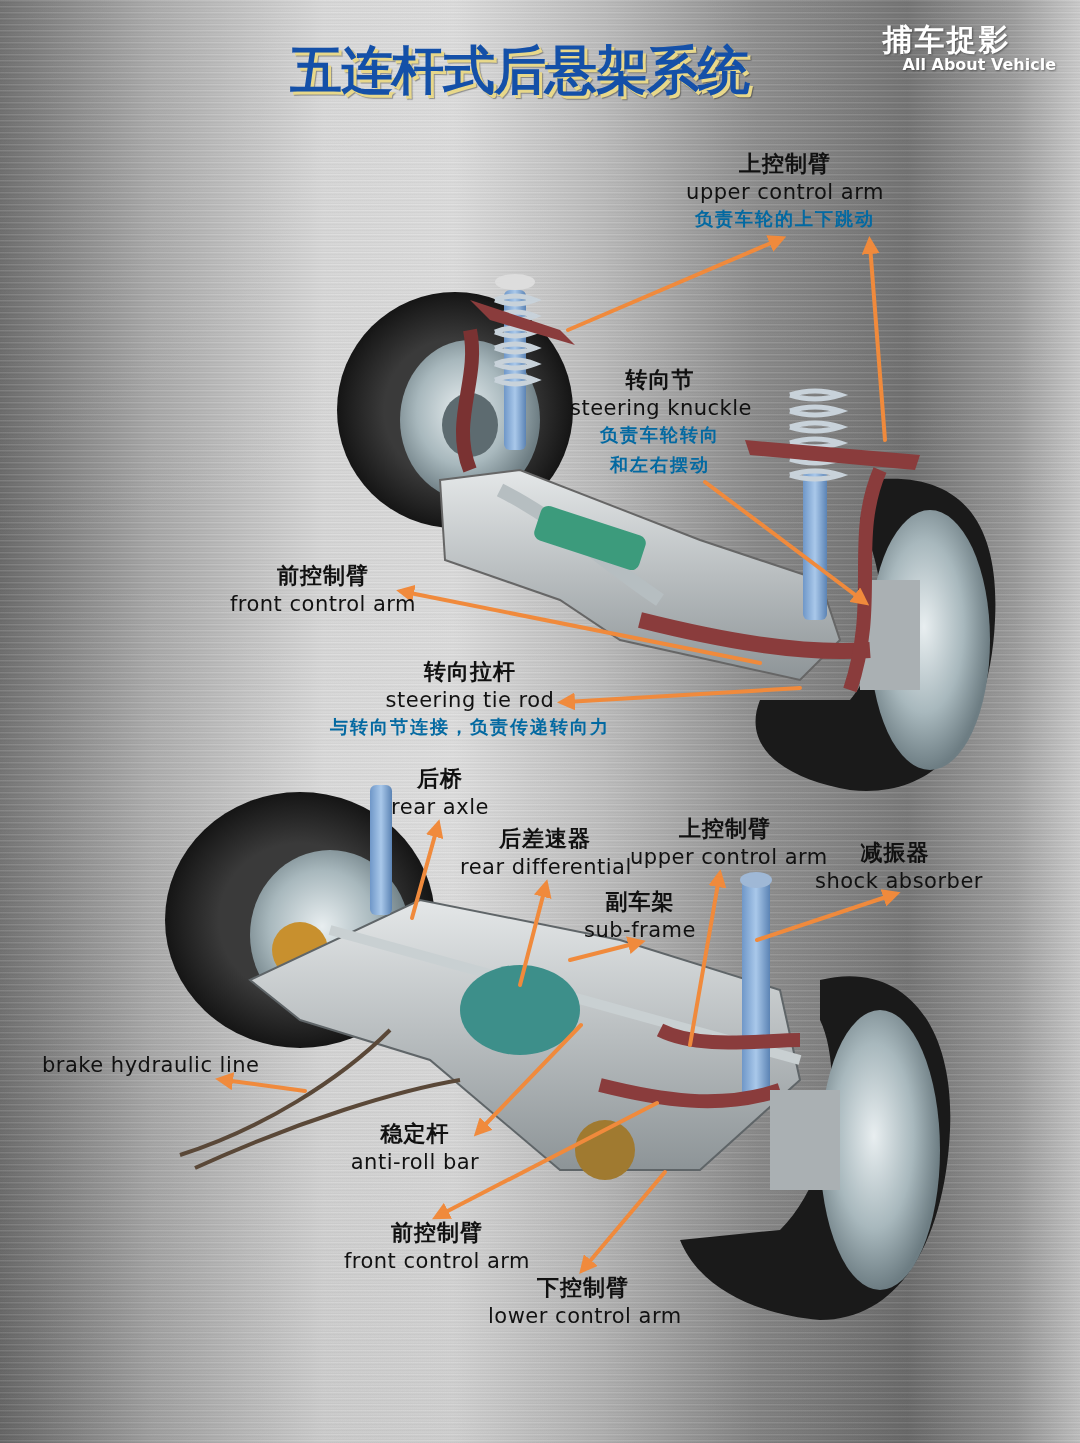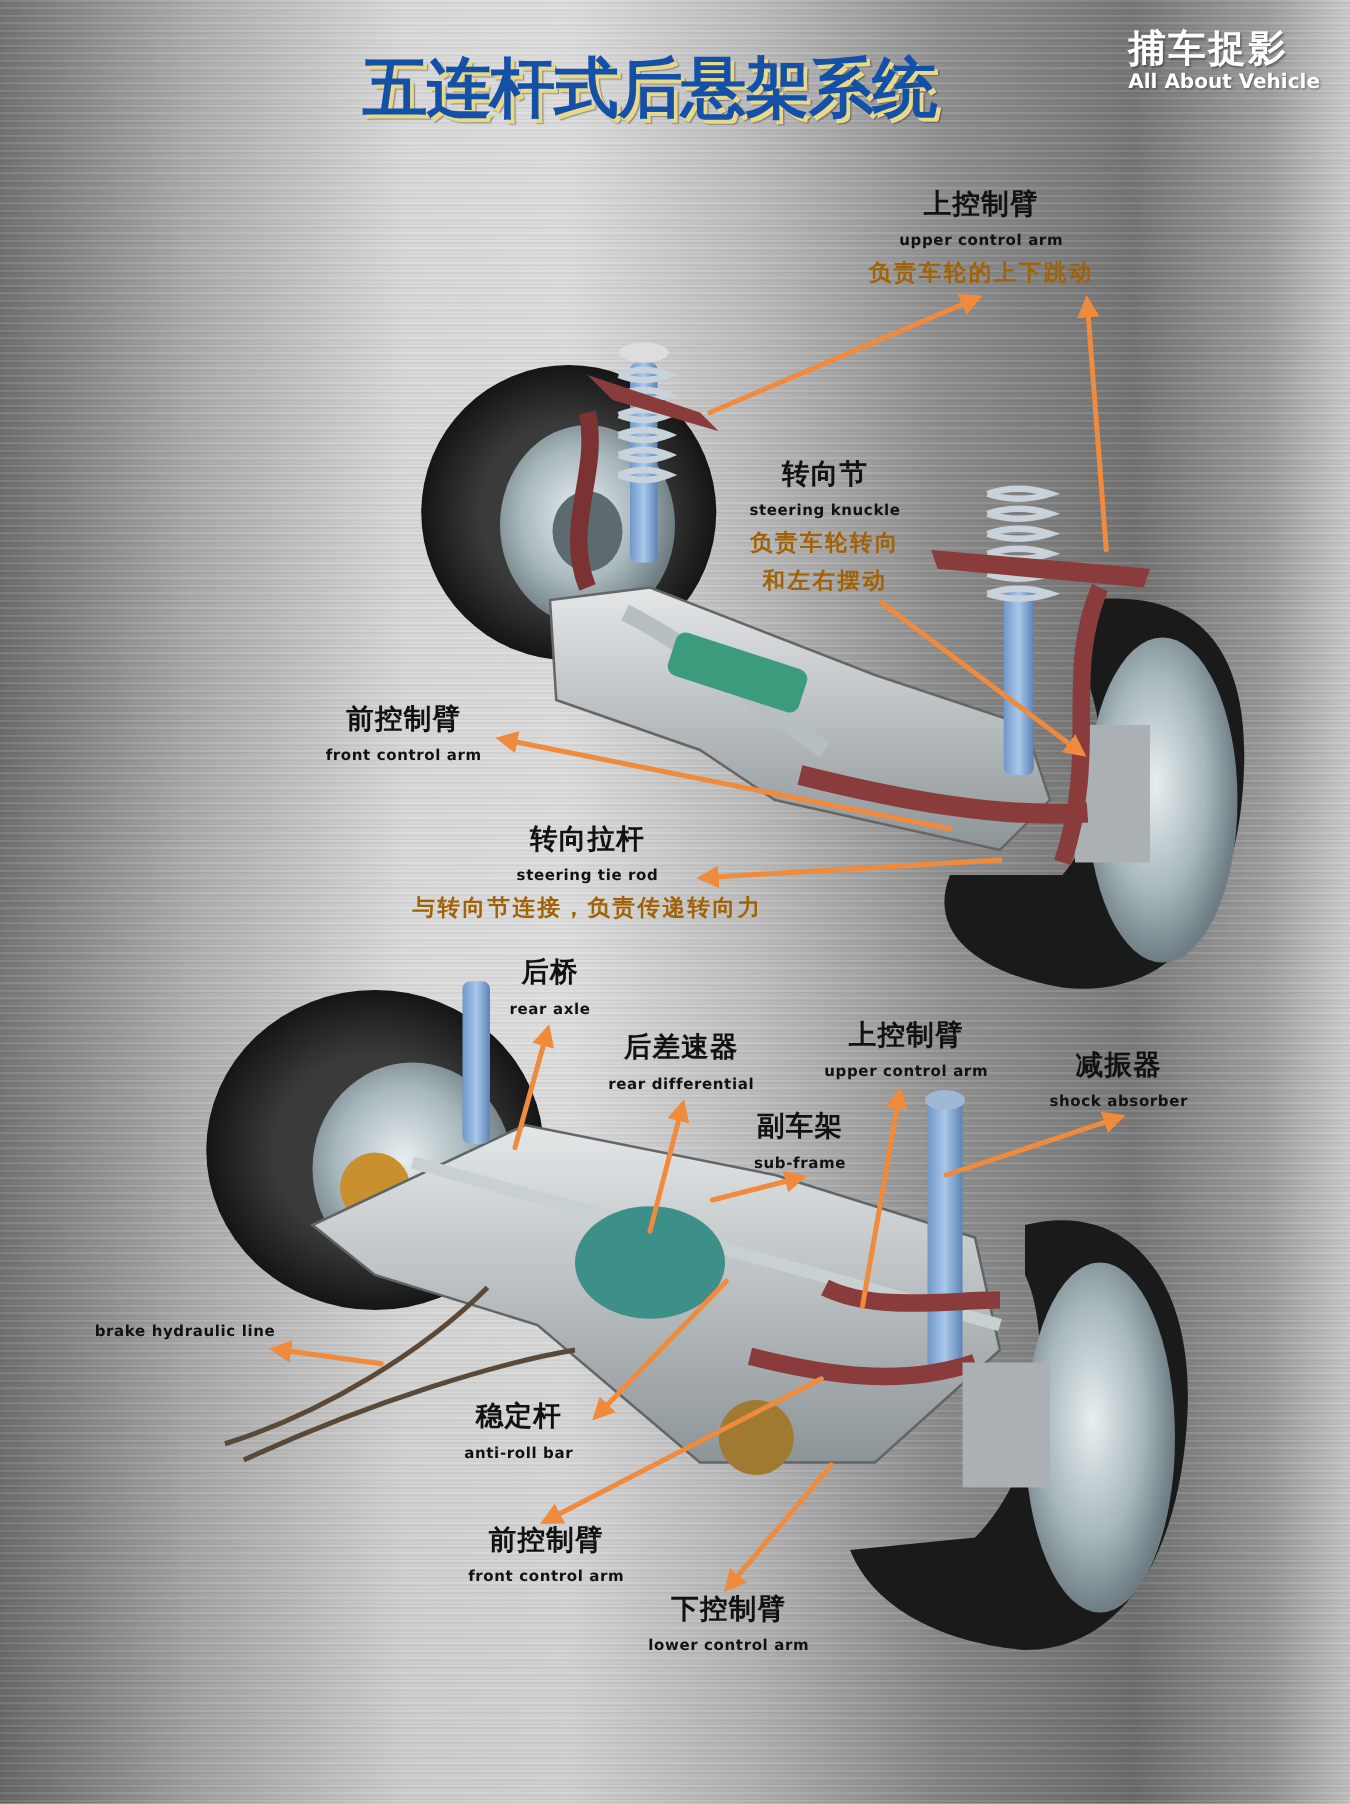--- a/index.html
+++ b/index.html
@@ -16,26 +16,26 @@
   }
   .title {
     position:absolute; left:290px; top:36px; width:510px;
     font-family: "DejaVu Sans", sans-serif; font-weight:bold;
     font-size:52px; letter-spacing:-1px; color:#1450a8;
     text-shadow: 3px 3px 0 #e8d88a, 4px 4px 1px rgba(0,0,0,0.35);
     white-space:nowrap;
   }
   .brand { position:absolute; right:24px; top:24px; text-align:left; color:#fff; }
   .brand .cn { font-size:30px; font-weight:bold; letter-spacing:2px; line-height:32px; text-shadow: 1px 1px 2px rgba(0,0,0,0.4); }
-  .brand .en { font-size:16px; font-weight:bold; line-height:18px; text-shadow: 1px 1px 2px rgba(0,0,0,0.4); }
+  .brand .en { font-size:16px; font-weight:bold; line-height:18px; text-shadow: 1px 1px 2px rgba(0,0,0,0.4); margin-left: 20px; }
 
   .label { position:absolute; text-align:center; color:#111; white-space:nowrap; }
   .label .cn { font-size:22px; font-weight:bold; line-height:32px; letter-spacing:1px; }
-  .label .en { font-size:12px; font-weight:bold; line-height:24px; letter-spacing:0.5px; }
-  .label .desc { font-size:18px; font-weight:bold; color:#a16207; line-height:30px; letter-spacing:2px; }
+  .label .en { font-size:21px; font-weight:normal; line-height:24px; letter-spacing:0.5px; }
+  .label .desc { font-size:18px; font-weight:bold; color:#0369a1; line-height:30px; letter-spacing:2px; }
 
   svg.art { position:absolute; left:0; top:0; }
 </style>
 </head>
 <body>
 
 <div class="sheen"></div>
 
 <div class="title">五连杆式后悬架系统</div>
 

